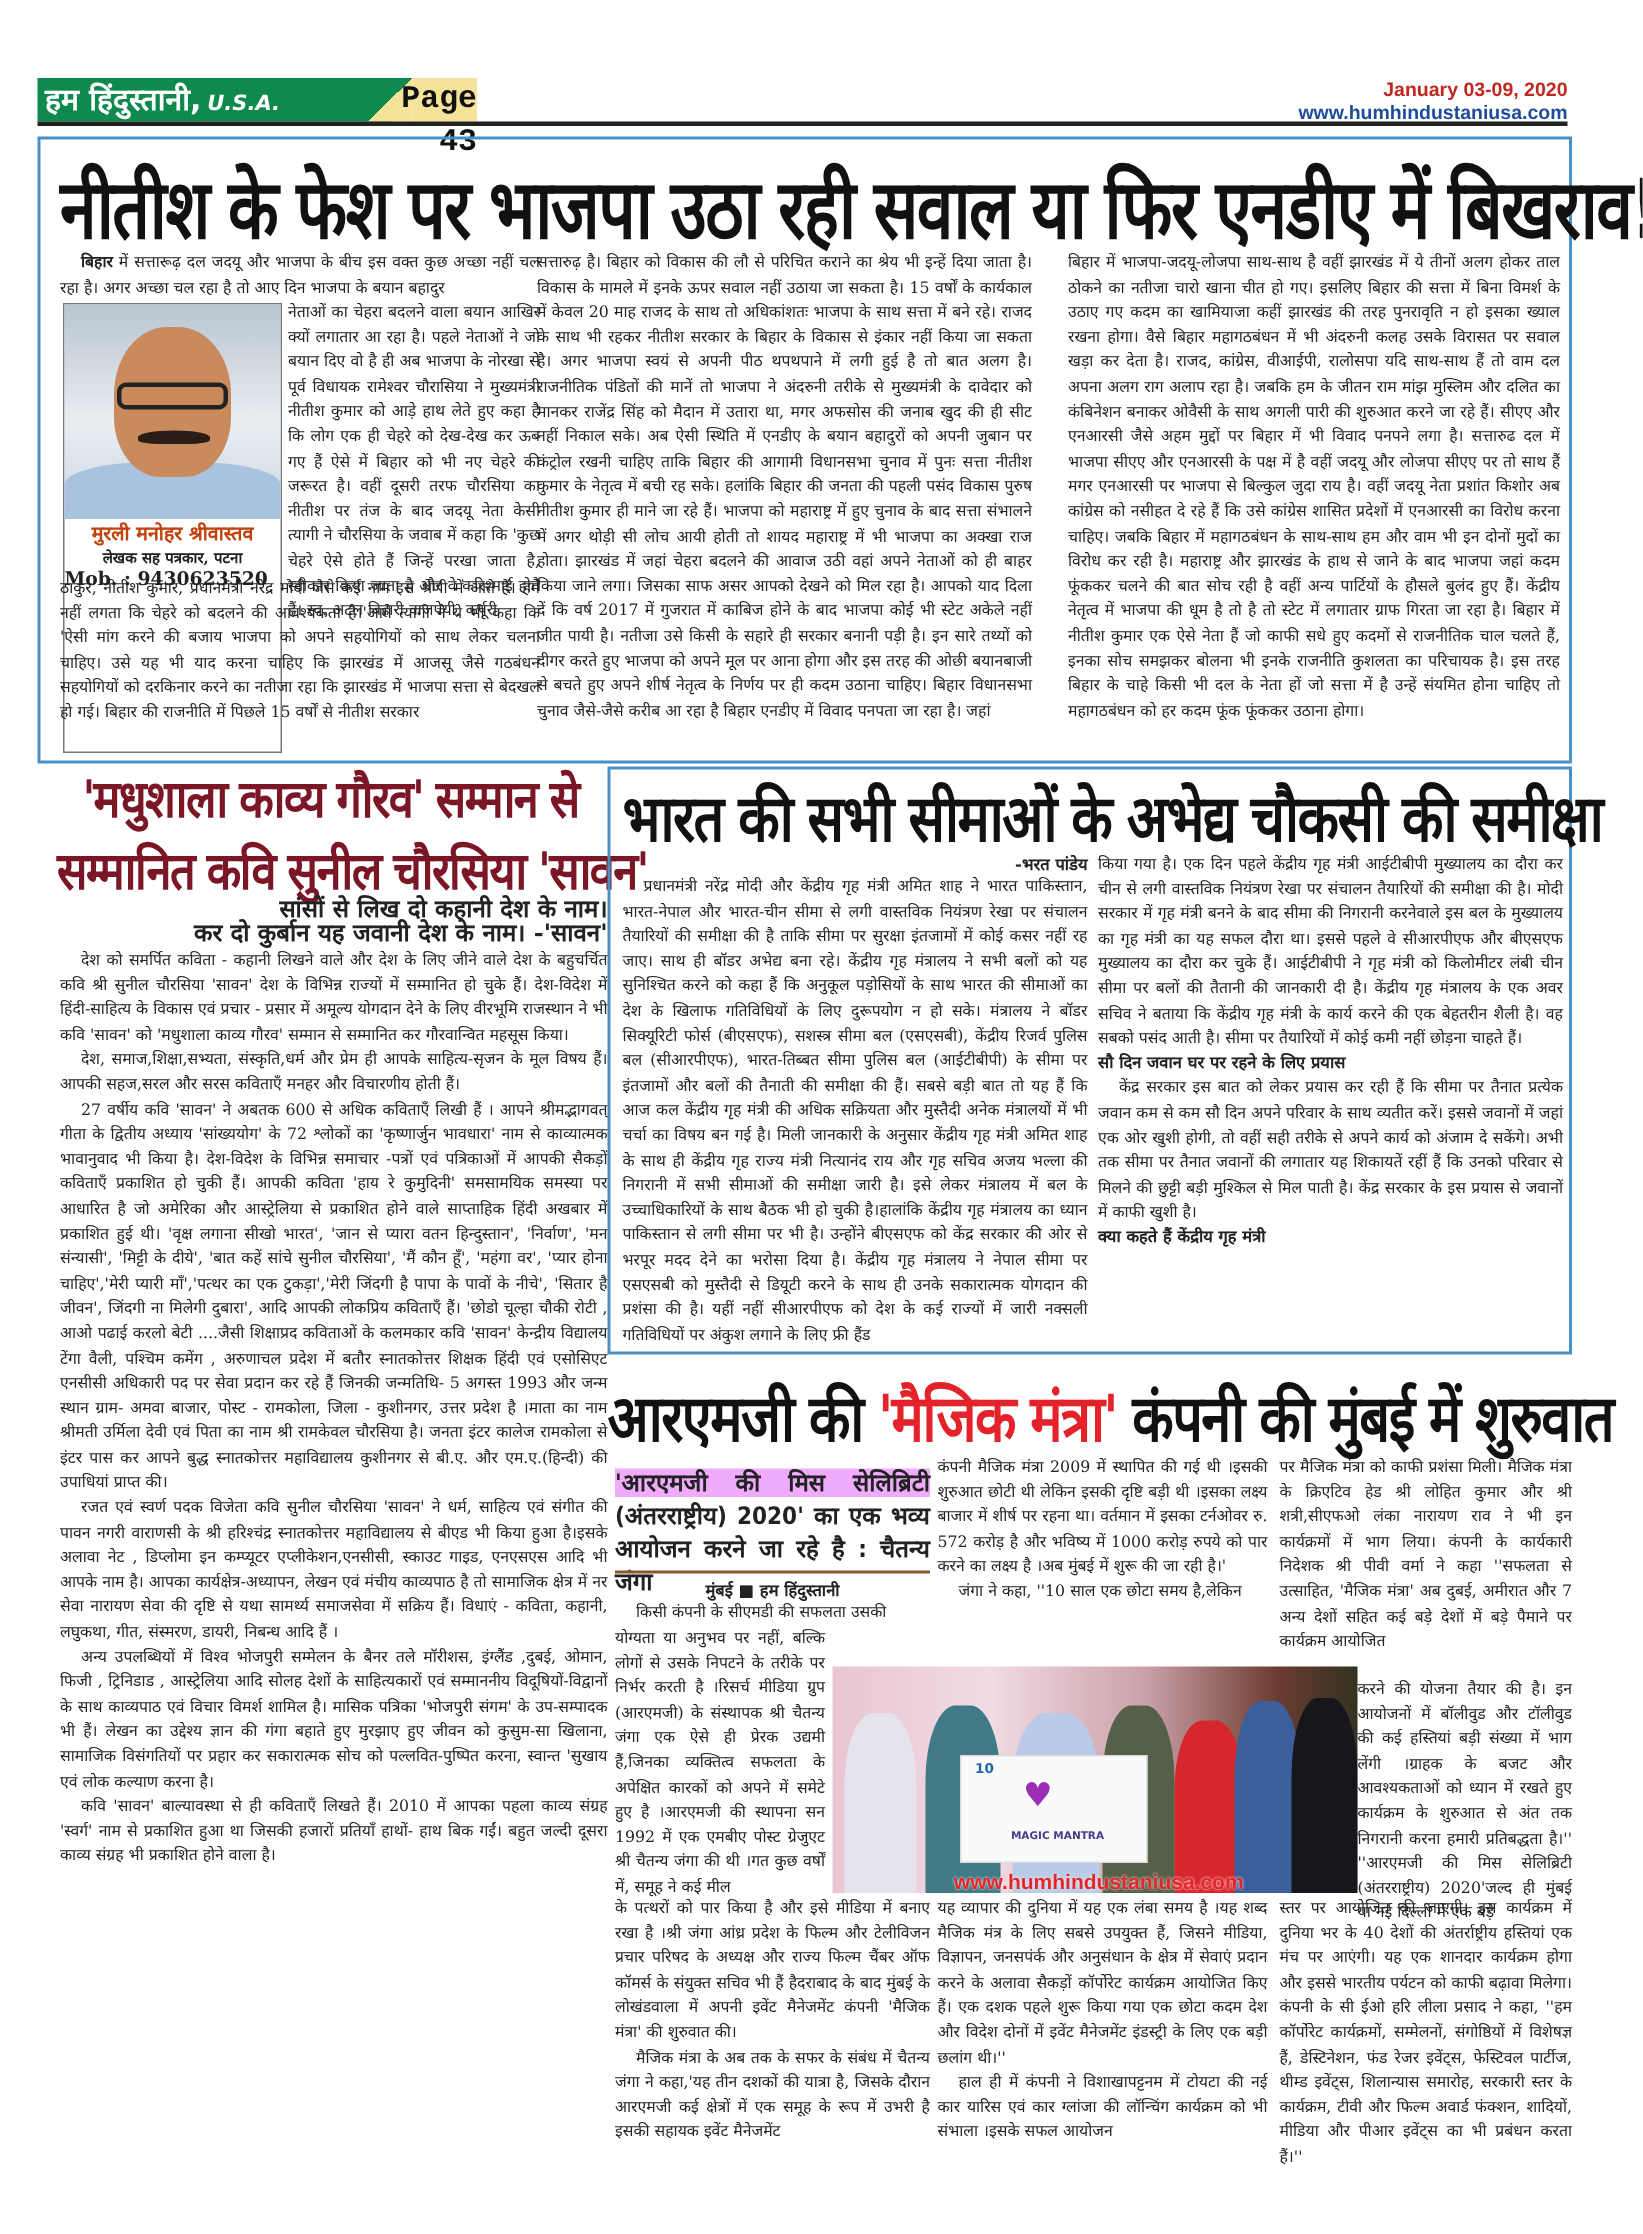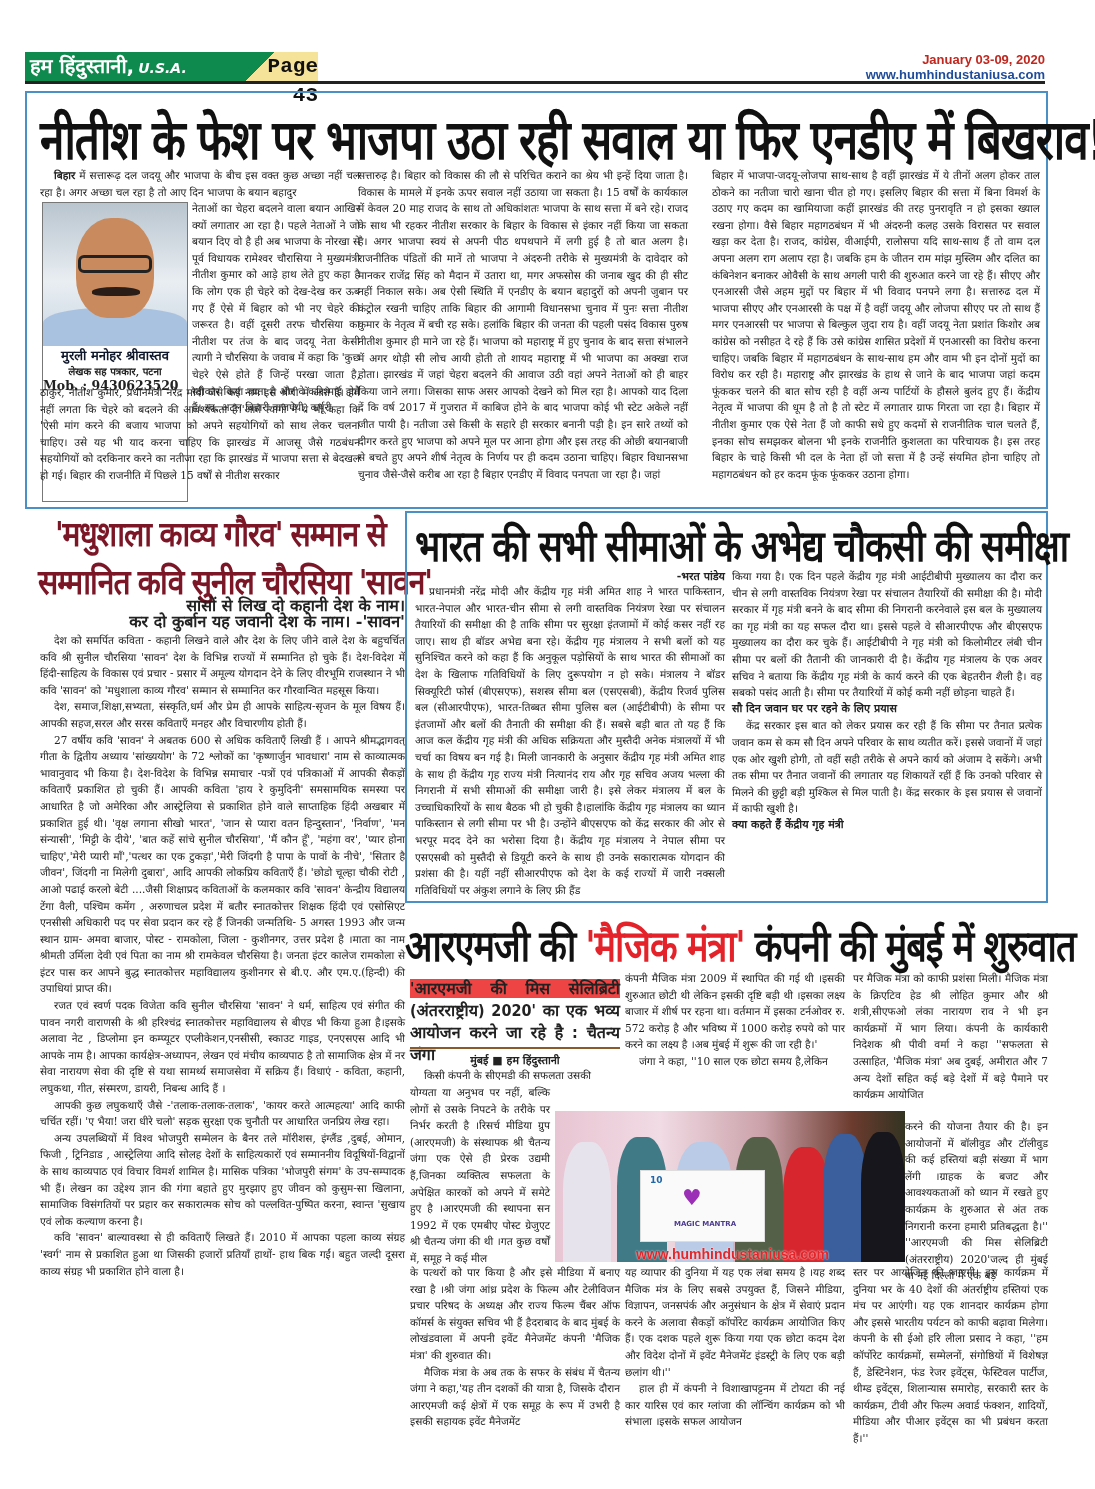--- a/index.html
+++ b/index.html
@@ -30,37 +30,37 @@
   .col p.noind{text-indent:0}
   .col .sub{font-weight:bold;text-indent:0;font-size:11px}
   
   #t-col1-top{left:40px;top:167px;width:320px}
   #photo{left:42px;top:202px;width:146px;height:300px;border:1px solid #777}
   #photo-img{left:43px;top:203px;width:144px;height:143px;background:linear-gradient(180deg,#b9c5cf 0%,#e9eef2 55%,#c9d5e2 100%)}
   #face{left:76px;top:218px;width:78px;height:100px;border-radius:45% 45% 40% 40%;background:#c98a5e}
   #glasses{left:78px;top:255px;width:74px;height:18px;border:3px solid #222;border-radius:6px}
   #stache{left:92px;top:287px;width:48px;height:9px;background:#2a1d18;border-radius:50% 50% 30% 30%}
   #shirt{left:43px;top:308px;width:144px;height:38px;background:#a9c2e0;border-radius:40% 40% 0 0}
-  #cap-name{left:43px;top:346px;width:144px;text-align:center;color:#0f172a;font-size:13px;font-weight:bold}
+  #cap-name{left:43px;top:346px;width:144px;text-align:center;color:#c2410c;font-size:13px;font-weight:bold}
   #cap-role{left:43px;top:364px;width:144px;text-align:center;font-size:10px;font-weight:bold}
   #cap-mob{left:43px;top:378px;width:144px;text-align:left;font-size:12.5px;font-weight:bold}
   #t-col1-side{left:192px;top:200px;width:168px}
   #t-col1-bot{left:40px;top:384px;width:320px}
   #t-col2{left:358px;top:167px;width:330px}
   #t-col3{left:712px;top:167px;width:328px}
   
   #l-poem{left:40px;top:598px;width:365px;text-align:right;font-weight:bold;font-size:16px;line-height:16px}
   #l-body{left:40px;top:632px;width:365px}
   
   #m-byline{left:415px;top:568px;width:310px;text-align:right;font-weight:bold;font-size:11px}
   #m-col1{left:415px;top:583px;width:310px}
   #m-col2{left:732px;top:568px;width:310px}
   
   #b-sub{left:410px;top:978px;width:210px;font-family:"DejaVu Sans Condensed","DejaVu Sans",sans-serif;font-weight:bold;font-size:16px;line-height:22px;text-align:justify}
-  #b-sub .hl{background:#ef4444}
+  #b-sub .hl{background:#f0abfc}
   #b-rule{left:410px;top:1047px;width:210px;height:2px;background:#8a5a2b}
   #b-dateline{left:410px;top:1052px;width:210px;text-align:center;font-weight:bold;font-size:11px}
   #b-col1a{left:410px;top:1067px;width:210px}
   #b-col1b{left:410px;top:1084px;width:140px}
   #b-col1c{left:410px;top:1264px;width:210px}
   #b-col2a{left:625px;top:970px;width:220px}
   #b-col2c{left:625px;top:1264px;width:220px}
   #b-col3a{left:853px;top:970px;width:195px}
   #b-col3b{left:905px;top:1118px;width:143px}
   #b-col3c{left:853px;top:1264px;width:195px}
@@ -118,21 +118,20 @@
 </div>
 <div class="abs" id="l-poem">
   <div>सांसों से लिख दो कहानी देश के नाम।</div>
   <div>कर दो कुर्बान यह जवानी देश के नाम। -'सावन'</div>
 </div>
 <div class="abs col" id="l-body">
   <p>देश को समर्पित कविता - कहानी लिखने वाले और देश के लिए जीने वाले देश के बहुचर्चित कवि श्री सुनील चौरसिया 'सावन' देश के विभिन्न राज्यों में सम्मानित हो चुके हैं। देश-विदेश में हिंदी-साहित्य के विकास एवं प्रचार - प्रसार में अमूल्य योगदान देने के लिए वीरभूमि राजस्थान ने भी कवि 'सावन' को 'मधुशाला काव्य गौरव' सम्मान से सम्मानित कर गौरवान्वित महसूस किया।</p>
   <p>देश, समाज,शिक्षा,सभ्यता, संस्कृति,धर्म और प्रेम ही आपके साहित्य-सृजन के मूल विषय हैं। आपकी सहज,सरल और सरस कविताएँ मनहर और विचारणीय होती हैं।</p>
   <p>27 वर्षीय कवि 'सावन' ने अबतक 600 से अधिक कविताएँ लिखी हैं । आपने श्रीमद्भागवत् गीता के द्वितीय अध्याय 'सांख्ययोग' के 72 श्लोकों का 'कृष्णार्जुन भावधारा' नाम से काव्यात्मक भावानुवाद भी किया है। देश-विदेश के विभिन्न समाचार -पत्रों एवं पत्रिकाओं में आपकी सैकड़ों कविताएँ प्रकाशित हो चुकी हैं। आपकी कविता 'हाय रे कुमुदिनी' समसामयिक समस्या पर आधारित है जो अमेरिका और आस्ट्रेलिया से प्रकाशित होने वाले साप्ताहिक हिंदी अखबार में प्रकाशित हुई थी। 'वृक्ष लगाना सीखो भारत', 'जान से प्यारा वतन हिन्दुस्तान', 'निर्वाण', 'मन संन्यासी', 'मिट्टी के दीये', 'बात कहें सांचे सुनील चौरसिया', 'मैं कौन हूँ', 'महंगा वर', 'प्यार होना चाहिए','मेरी प्यारी माँ','पत्थर का एक टुकड़ा','मेरी जिंदगी है पापा के पावों के नीचे', 'सितार है जीवन', जिंदगी ना मिलेगी दुबारा', आदि आपकी लोकप्रिय कविताएँ हैं। 'छोडो चूल्हा चौकी रोटी , आओ पढाई करलो बेटी ....जैसी शिक्षाप्रद कविताओं के कलमकार कवि 'सावन' केन्द्रीय विद्यालय टेंगा वैली, पश्चिम कमेंग , अरुणाचल प्रदेश में बतौर स्नातकोत्तर शिक्षक हिंदी एवं एसोसिएट एनसीसी अधिकारी पद पर सेवा प्रदान कर रहे हैं जिनकी जन्मतिथि- 5 अगस्त 1993 और जन्म स्थान ग्राम- अमवा बाजार, पोस्ट - रामकोला, जिला - कुशीनगर, उत्तर प्रदेश है ।माता का नाम श्रीमती उर्मिला देवी एवं पिता का नाम श्री रामकेवल चौरसिया है। जनता इंटर कालेज रामकोला से इंटर पास कर आपने बुद्ध स्नातकोत्तर महाविद्यालय कुशीनगर से बी.ए. और एम.ए.(हिन्दी) की उपाधियां प्राप्त की।</p>
   <p>रजत एवं स्वर्ण पदक विजेता कवि सुनील चौरसिया 'सावन' ने धर्म, साहित्य एवं संगीत की पावन नगरी वाराणसी के श्री हरिश्चंद्र स्नातकोत्तर महाविद्यालय से बीएड भी किया हुआ है।इसके अलावा नेट , डिप्लोमा इन कम्प्यूटर एप्लीकेशन,एनसीसी, स्काउट गाइड, एनएसएस आदि भी आपके नाम है। आपका कार्यक्षेत्र-अध्यापन, लेखन एवं मंचीय काव्यपाठ है तो सामाजिक क्षेत्र में नर सेवा नारायण सेवा की दृष्टि से यथा सामर्थ्य समाजसेवा में सक्रिय हैं। विधाएं - कविता, कहानी, लघुकथा, गीत, संस्मरण, डायरी, निबन्ध आदि हैं ।</p>
-  <p>आपकी कुछ लघुकथाएँ जैसे -'तलाक-तलाक-तलाक', 'कायर करते आत्महत्या' आदि काफी चर्चित रहीं। 'ए भैया! जरा धीरे चलो' सड़क सुरक्षा एक चुनौती पर आधारित जनप्रिय लेख रहा।</p>
   <p>अन्य उपलब्धियों में विश्व भोजपुरी सम्मेलन के बैनर तले मॉरीशस, इंग्लैंड ,दुबई, ओमान, फिजी , ट्रिनिडाड , आस्ट्रेलिया आदि सोलह देशों के साहित्यकारों एवं सम्माननीय विदूषियों-विद्वानों के साथ काव्यपाठ एवं विचार विमर्श शामिल है। मासिक पत्रिका 'भोजपुरी संगम' के उप-सम्पादक भी हैं। लेखन का उद्देश्य ज्ञान की गंगा बहाते हुए मुरझाए हुए जीवन को कुसुम-सा खिलाना, सामाजिक विसंगतियों पर प्रहार कर सकारात्मक सोच को पल्लवित-पुष्पित करना, स्वान्त 'सुखाय एवं लोक कल्याण करना है।</p>
   <p>कवि 'सावन' बाल्यावस्था से ही कविताएँ लिखते हैं। 2010 में आपका पहला काव्य संग्रह 'स्वर्ग' नाम से प्रकाशित हुआ था जिसकी हजारों प्रतियाँ हाथों- हाथ बिक गईं। बहुत जल्दी दूसरा काव्य संग्रह भी प्रकाशित होने वाला है।</p>
 </div>
 
 <div class="abs box" id="box-mid"></div>
 <div class="abs headline" id="h-mid">भारत की सभी सीमाओं के अभेद्य चौकसी की समीक्षा</div>
 <div class="abs" id="m-byline">-भरत पांडेय</div>
 <div class="abs col" id="m-col1">
     <p>प्रधानमंत्री नरेंद्र मोदी और केंद्रीय गृह मंत्री अमित शाह ने भारत पाकिस्तान, भारत-नेपाल और भारत-चीन सीमा से लगी वास्तविक नियंत्रण रेखा पर संचालन तैयारियों की समीक्षा की है ताकि सीमा पर सुरक्षा इंतजामों में कोई कसर नहीं रह जाए। साथ ही बॉडर अभेद्य बना रहे। केंद्रीय गृह मंत्रालय ने सभी बलों को यह सुनिश्चित करने को कहा हैं कि अनुकूल पड़ोसियों के साथ भारत की सीमाओं का देश के खिलाफ गतिविधियों के लिए दुरूपयोग न हो सके। मंत्रालय ने बॉडर सिक्यूरिटी फोर्स (बीएसएफ), सशस्त्र सीमा बल (एसएसबी), केंद्रीय रिजर्व पुलिस बल (सीआरपीएफ), भारत-तिब्बत सीमा पुलिस बल (आईटीबीपी) के सीमा पर इंतजामों और बलों की तैनाती की समीक्षा की हैं। सबसे बड़ी बात तो यह हैं कि आज कल केंद्रीय गृह मंत्री की अधिक सक्रियता और मुस्तैदी अनेक मंत्रालयों में भी चर्चा का विषय बन गई है। मिली जानकारी के अनुसार केंद्रीय गृह मंत्री अमित शाह के साथ ही केंद्रीय गृह राज्य मंत्री नित्यानंद राय और गृह सचिव अजय भल्ला की निगरानी में सभी सीमाओं की समीक्षा जारी है। इसे लेकर मंत्रालय में बल के उच्चाधिकारियों के साथ बैठक भी हो चुकी है।हालांकि केंद्रीय गृह मंत्रालय का ध्यान पाकिस्तान से लगी सीमा पर भी है। उन्होंने बीएसएफ को केंद्र सरकार की ओर से भरपूर मदद देने का भरोसा दिया है। केंद्रीय गृह मंत्रालय ने नेपाल सीमा पर एसएसबी को मुस्तैदी से डियूटी करने के साथ ही उनके सकारात्मक योगदान की प्रशंसा की है। यहीं नहीं सीआरपीएफ को देश के कई राज्यों में जारी नक्सली गतिविधियों पर अंकुश लगाने के लिए फ्री हैंड</p>
   </div>

